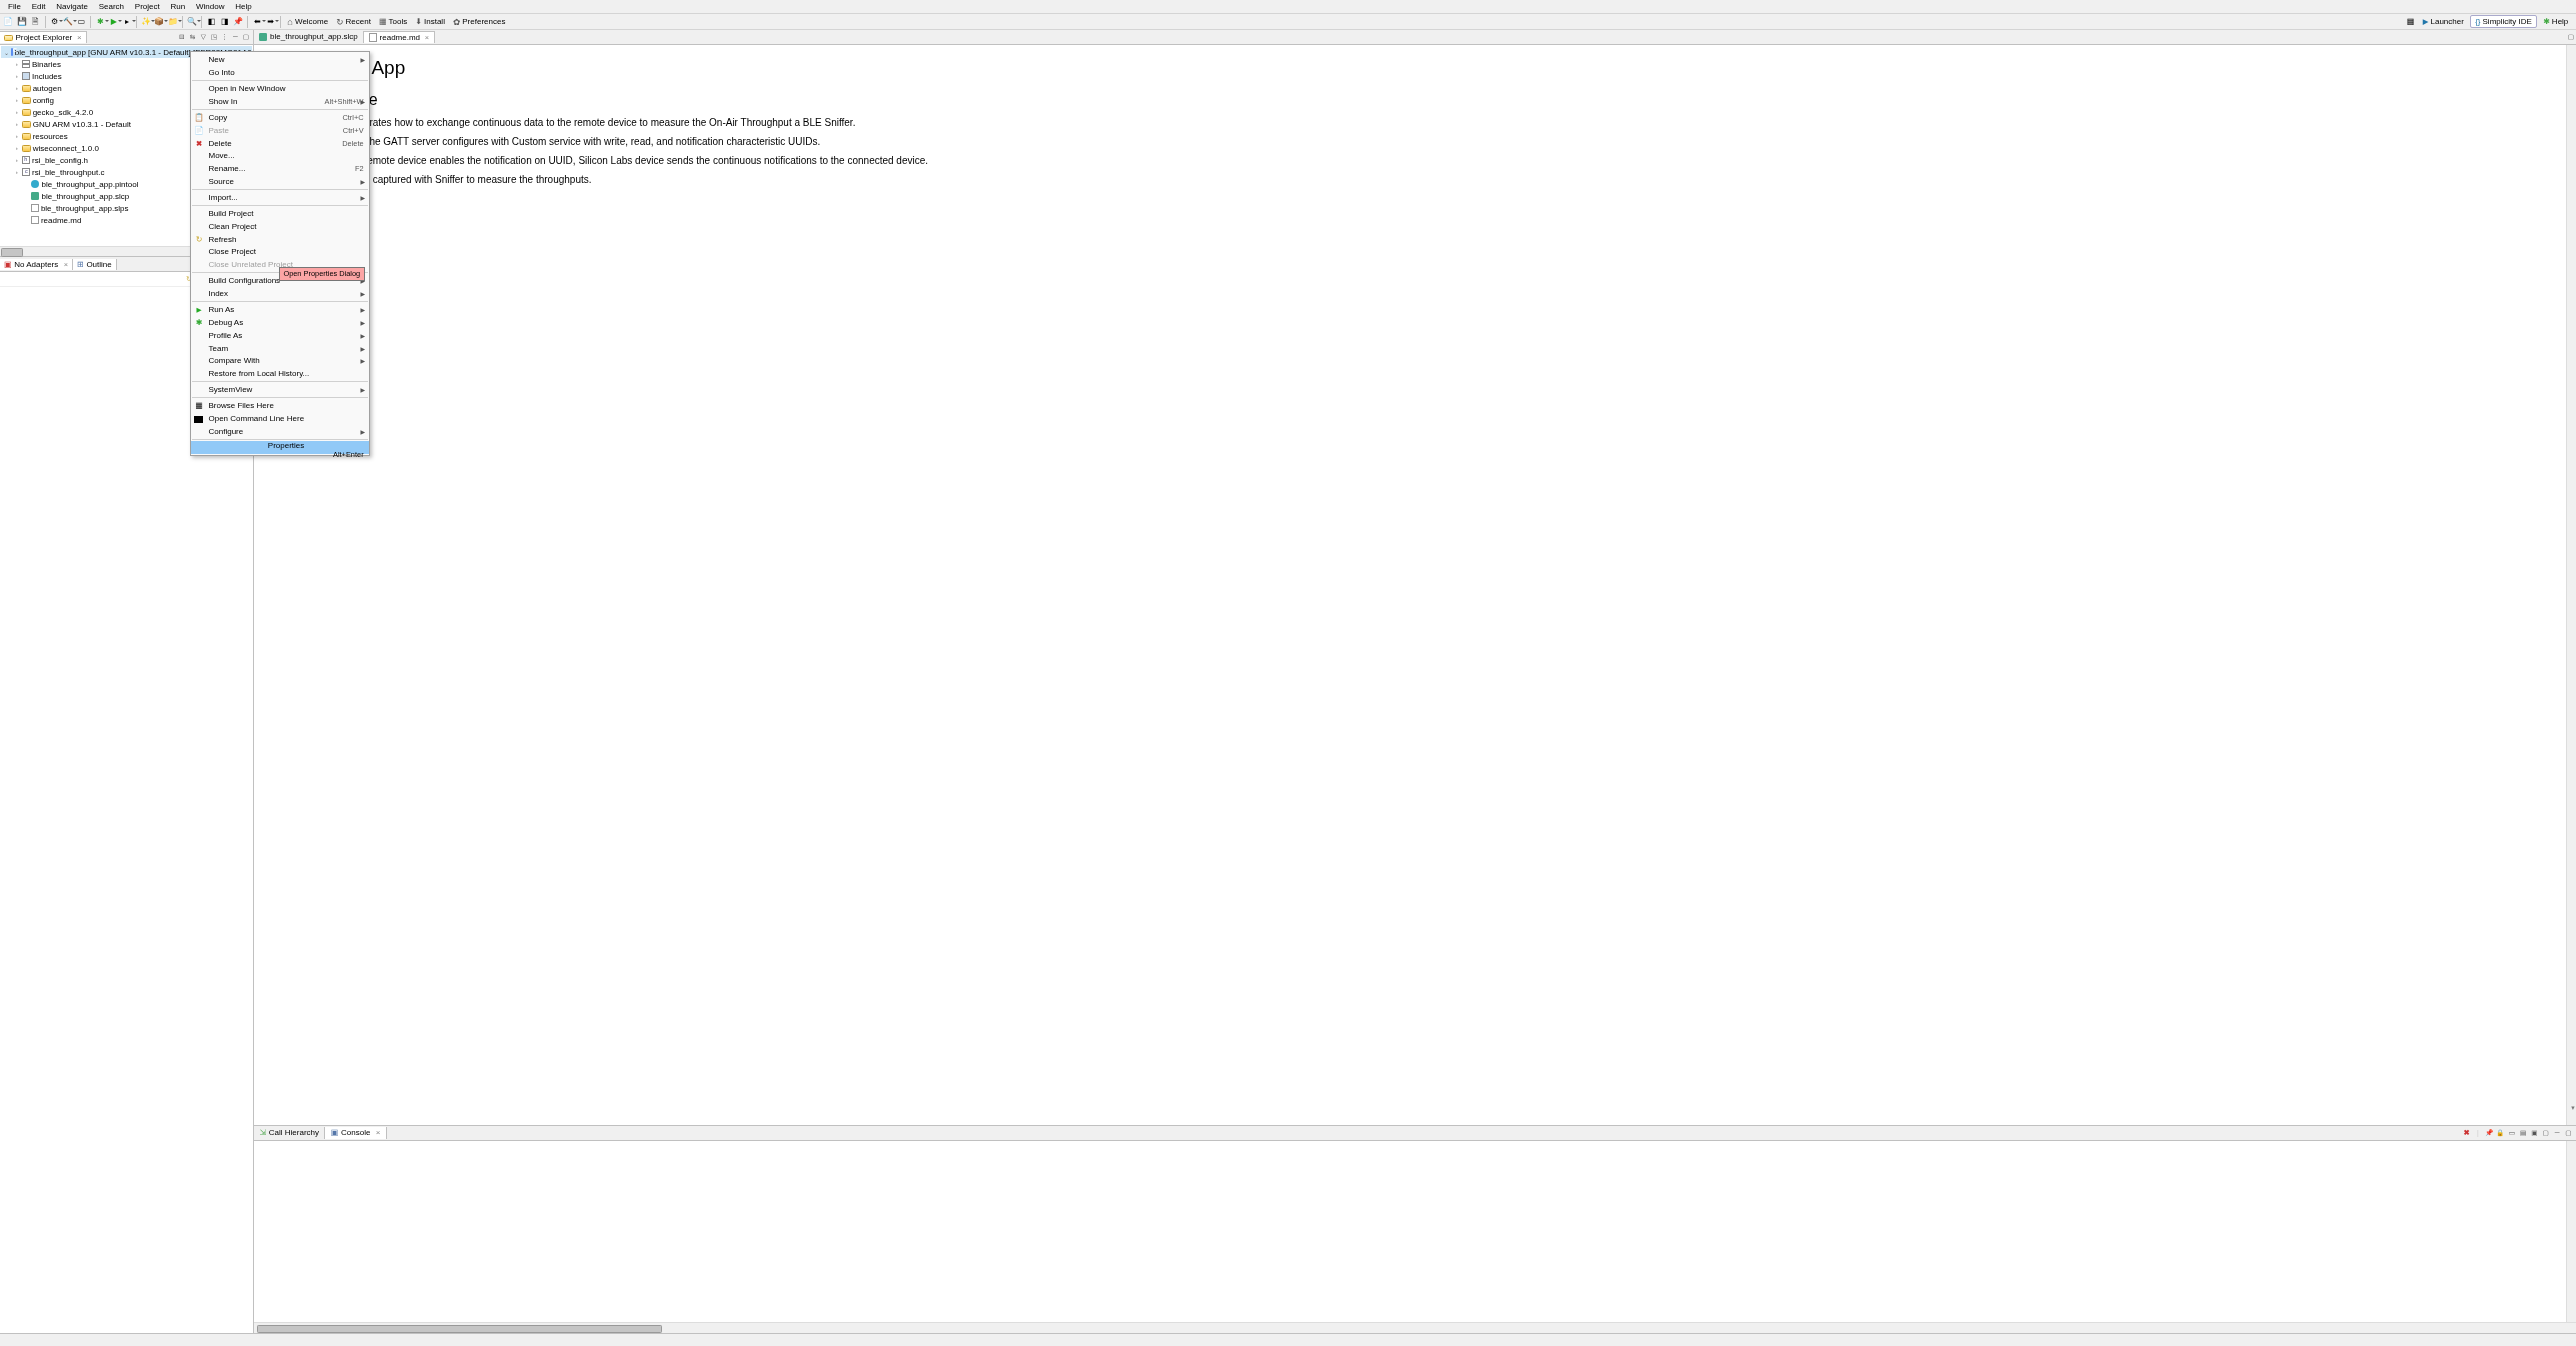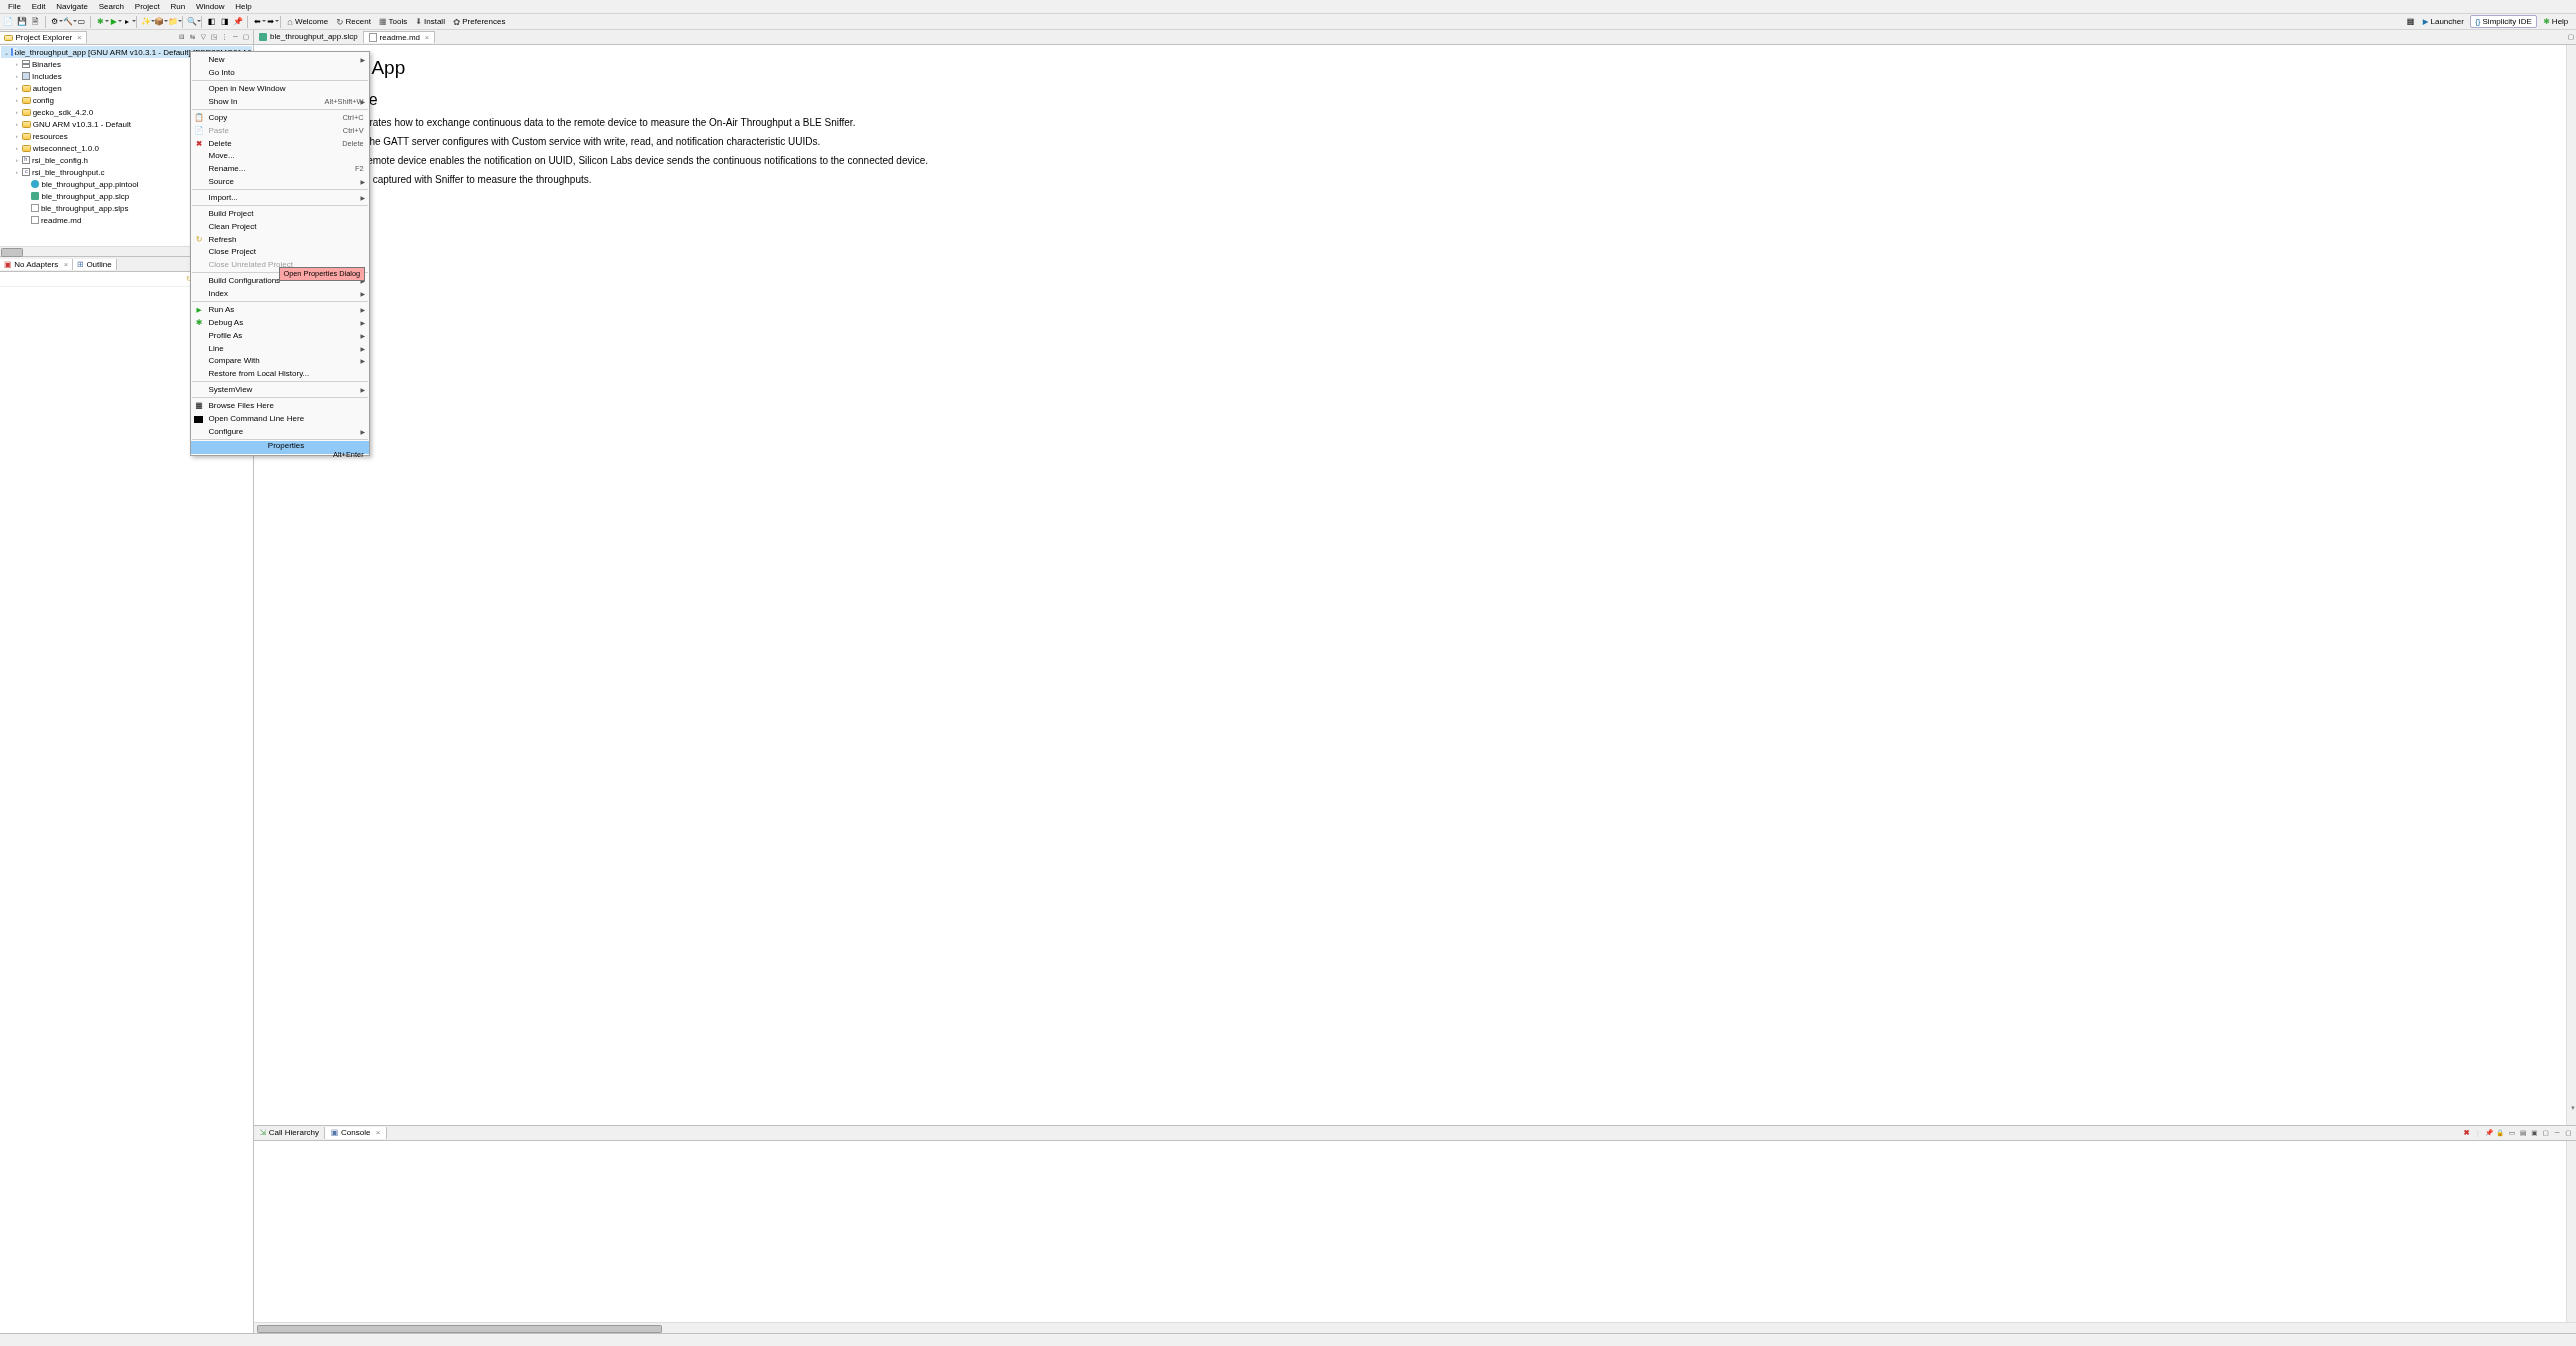--- a/index.html
+++ b/index.html
@@ -448,21 +448,21 @@
   <div class="cm-item">
       <span class="cm-icon" style="color:#3a3">✱</span>
       <span>Debug As</span>
       <span class="cm-arrow">▶</span>
     </div>
   <div class="cm-item">
       <span>Profile As</span>
       <span class="cm-arrow">▶</span>
     </div>
   <div class="cm-item">
-      <span>Line</span>
+      <span>Team</span>
       <span class="cm-arrow">▶</span>
     </div>
   <div class="cm-item">
       <span>Compare With</span>
       <span class="cm-arrow">▶</span>
     </div>
   <div class="cm-item">
       <span>Restore from Local History...</span>
     </div>
   <div class="cm-sep"></div>

